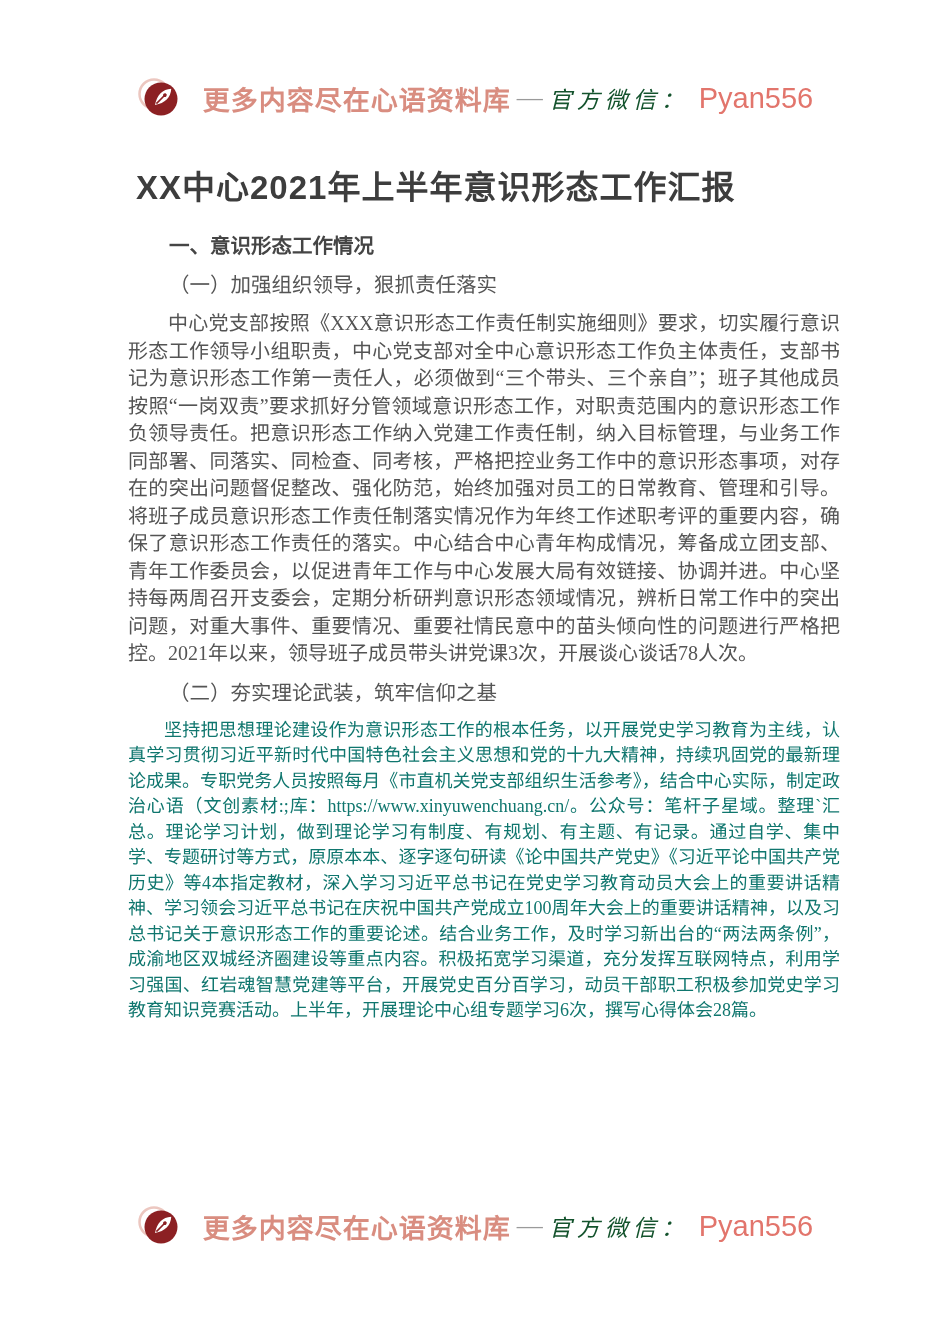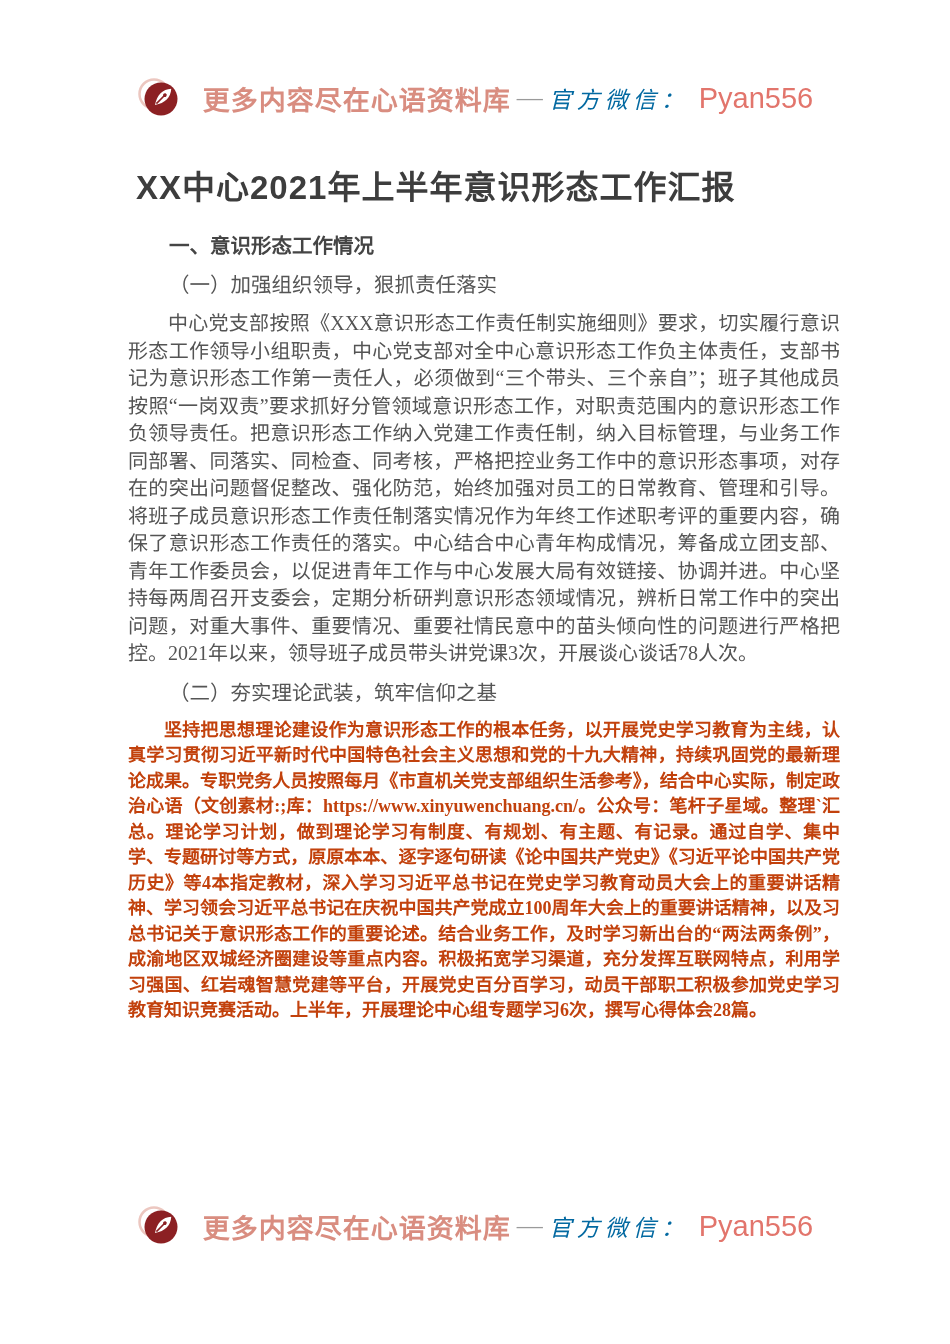--- a/index.html
+++ b/index.html
@@ -38,21 +38,21 @@
   .wm-dash {
     font-size: 26px;
     color: #9a9a9a;
     margin: 0 -4px;
   }
   .wm-label {
     font-family: "Liberation Serif", "DejaVu Serif", serif;
     font-style: italic;
     font-size: 23px;
     letter-spacing: 5px;
-    color: #0369a1;
+    color: #14532d;
   }
   .wm-id {
     font-family: "Liberation Sans", "DejaVu Sans", sans-serif;
     font-size: 29px;
     color: #e2756c;
   }
 
   
   .content {
     position: absolute;
@@ -69,21 +69,21 @@
     letter-spacing: 1px;
     color: #3d3d3d;
   }
   .para {
     margin: 0;
     text-align: justify;
     text-indent: 2em;
     color: #545454;
   }
   .para.lg { font-size: 20px; line-height: 27.5px; }
-  .para.sm { font-size: 18px; line-height: 25.5px; color: #c2410c; font-weight: bold; }
+  .para.sm { font-size: 18px; line-height: 25.5px; color: #0f766e; }
   .sec-heading {
     margin: 12px 0 0 0;
     font-family: "Liberation Sans", "DejaVu Sans", sans-serif;
     font-weight: bold;
     font-size: 20.5px;
     line-height: 28px;
     text-indent: 2em;
     color: #454545;
   }
   .sub-heading {

